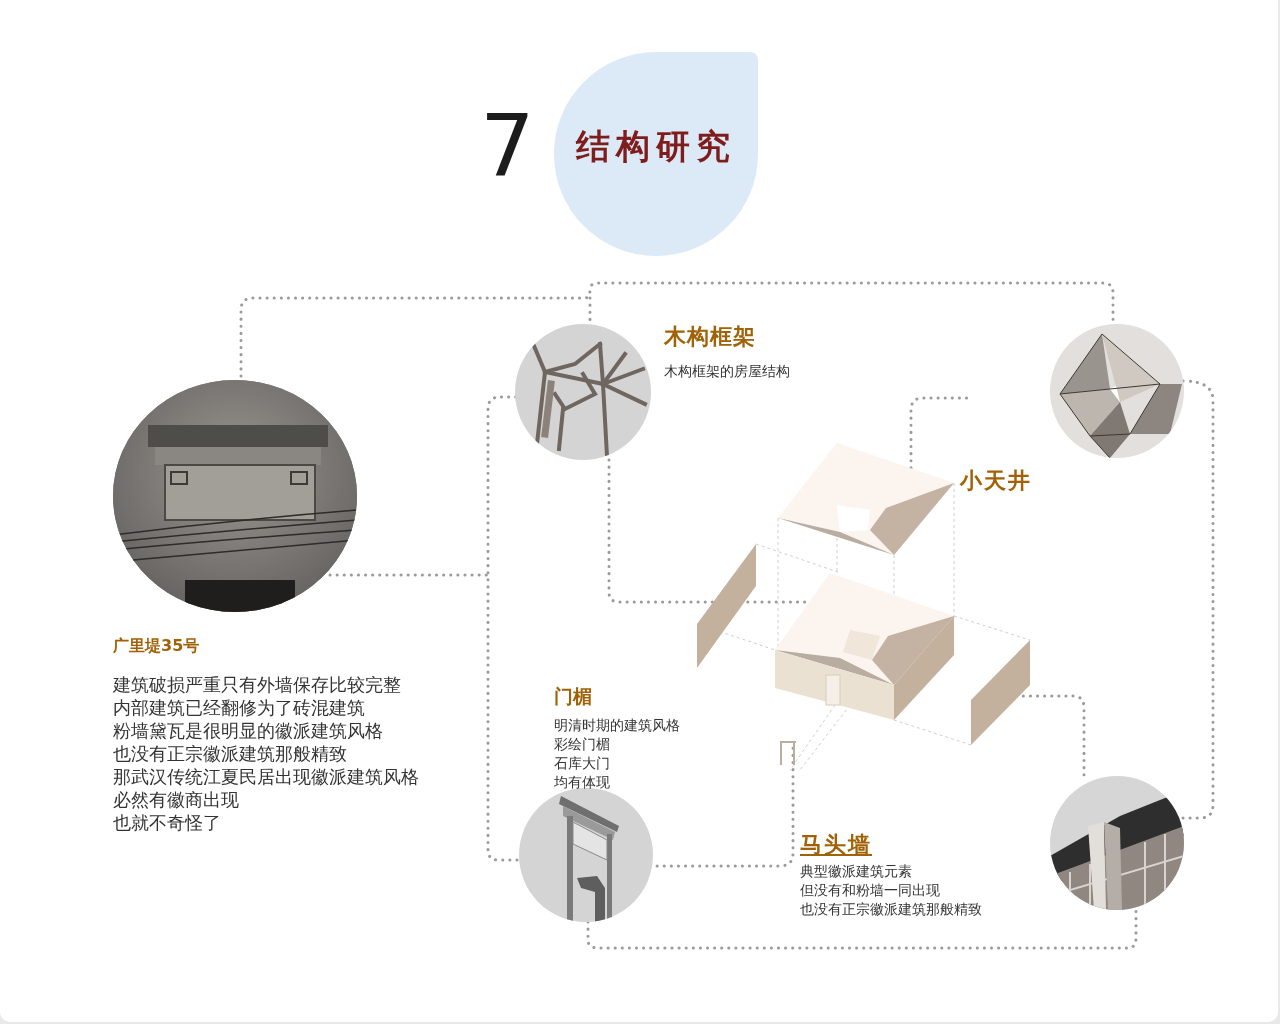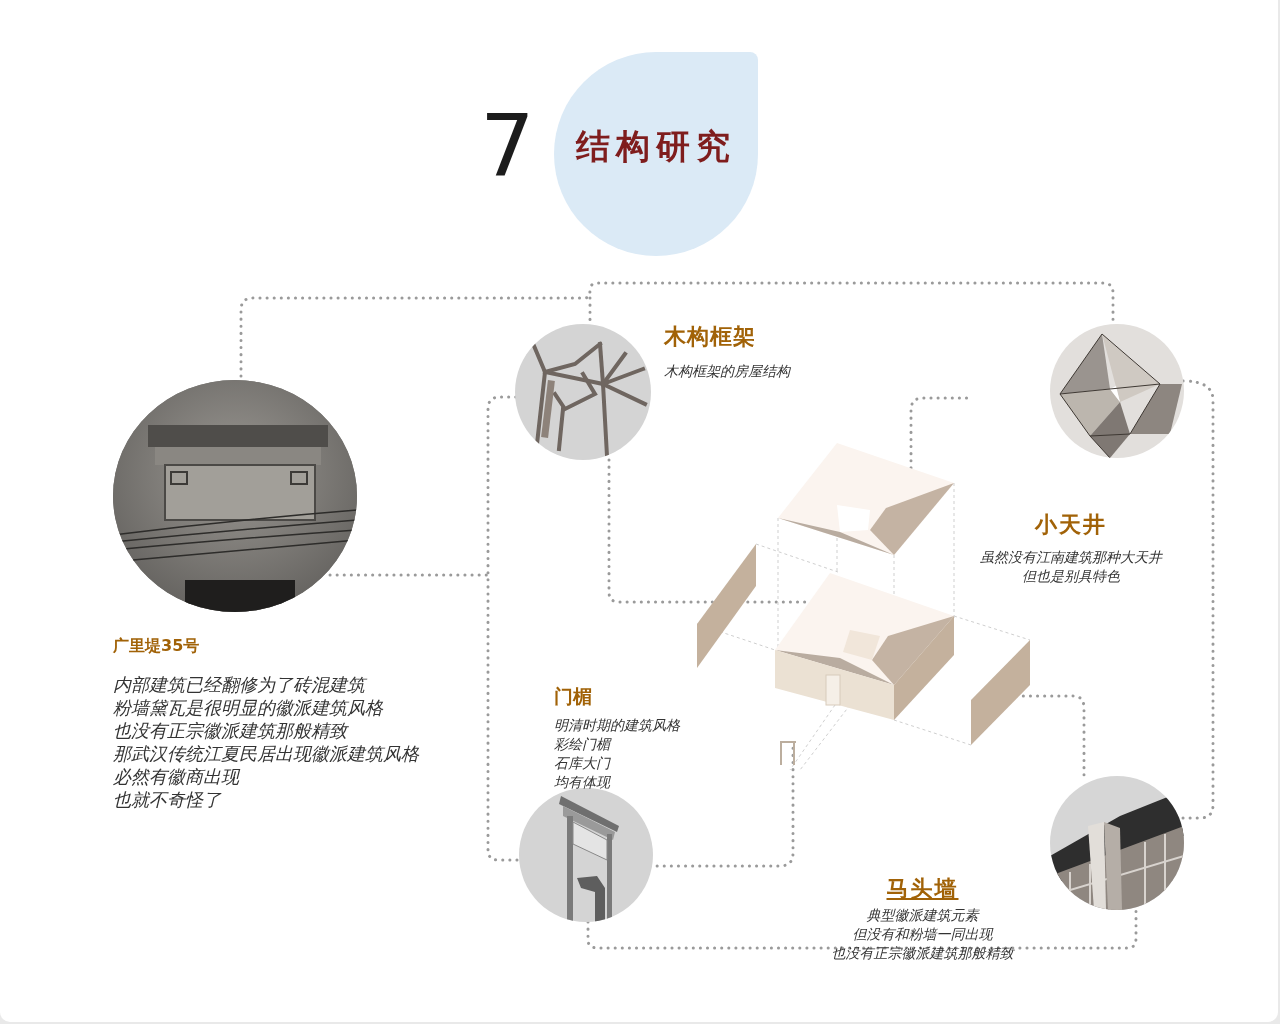--- a/index.html
+++ b/index.html
@@ -5,24 +5,24 @@
   html,body{margin:0;padding:0;background:#e9e9e9;}
   body{width:1280px;height:1024px;position:relative;overflow:hidden;font-family:"DejaVu Sans","Liberation Sans",sans-serif;color:#222;}
   .page{position:absolute;left:0;top:0;width:1278px;height:1022px;background:#fff;border-radius:0 0 10px 10px;}
   .abs{position:absolute;}
   .num{left:480px;top:102px;font-size:86px;line-height:1;color:#1c1c1c;font-family:"DejaVu Sans",sans-serif;font-weight:400;}
   .drop{left:554px;top:52px;width:204px;height:204px;background:#dbeaf6;border-radius:50% 8px 50% 50%;}
   .title{left:576px;top:124px;font-size:34px;letter-spacing:6px;color:#7f1d1d;font-weight:bold;}
   svg.lines{position:absolute;left:0;top:0;}
   .circle{position:absolute;border-radius:50%;overflow:hidden;}
   .h{font-weight:bold;color:#a16207;white-space:nowrap;}
-  .t{color:#333;white-space:nowrap;font-style:italic;}
+  .t{color:#333;white-space:nowrap;}
   .left-desc .t{font-size:18px;line-height:23px;}
   .sm .t{font-size:14px;line-height:19px;}
-  .right{text-align:center;margin-top:44px;}
+  .right{text-align:left;}
 </style>
 </head>
 <body>
 
 <div class="page">
 
   <svg class="lines" width="1280" height="1024">
     <g fill="none" stroke="#9a9a9a" stroke-width="3" stroke-dasharray="0.1 7" stroke-linecap="round">
 
       <path d="M241 376 V310 Q241 298 253 298 H585 Q590 298 590 290 Q590 283 598 283 H1103 Q1113 283 1113 293 V323"></path>
@@ -63,20 +63,21 @@
       <rect x="58" y="92" width="16" height="12" fill="none" stroke="#3c3a37" stroke-width="2"></rect>
       <rect x="178" y="92" width="16" height="12" fill="none" stroke="#3c3a37" stroke-width="2"></rect>
       <path d="M0 155 Q120 140 244 130 M0 162 Q120 150 244 140 M0 170 Q130 158 244 150 M20 180 Q130 170 244 160" stroke="#2d2c2a" stroke-width="1.5" fill="none"></path>
       <rect x="72" y="200" width="110" height="40" fill="#1f1e1d"></rect>
     </svg>
   </div>
 
   <div class="abs" style="left:113px;top:636px;">
     <div class="h" style="font-size:16px;margin-bottom:16px;">广里堤35号</div>
     <div class="left-desc">
+      <div class="t">建筑破损严重只有外墙保存比较完整</div>
       <div class="t">内部建筑已经翻修为了砖混建筑</div>
       <div class="t">粉墙黛瓦是很明显的徽派建筑风格</div>
       <div class="t">也没有正宗徽派建筑那般精致</div>
       <div class="t">那武汉传统江夏民居出现徽派建筑风格</div>
       <div class="t">必然有徽商出现</div>
       <div class="t">也就不奇怪了</div>
     </div>
   </div>
 
   <div class="circle" style="left:515px;top:324px;width:136px;height:136px;background:#d4d4d4;">
@@ -108,24 +109,20 @@
       <polygon points="10,70 60,65 70,78 40,112" fill="#bcb6ae"></polygon>
       <polygon points="40,112 70,78 80,110 60,134" fill="#7f7873"></polygon>
       <polygon points="60,65 70,78 66,62" fill="#fff"></polygon>
       <g stroke="#3e3833" stroke-width="1" fill="none">
         <path d="M52 10 L10 70 L40 112 L60 134 M52 10 L110 60 L80 110 M10 70 L110 60 M40 112 L80 110"></path>
       </g>
     </svg>
   </div>
   <div class="abs right" style="left:960px;top:466px;width:222px;">
     <div class="h" style="font-size:22px;margin-bottom:8px;letter-spacing:2px;">小天井</div>
-    <div class="sm">
-      <div class="t">虽然没有江南建筑那种大天井</div>
-      <div class="t">但也是别具特色</div>
-    </div>
   </div>
 
   <div class="circle" style="left:519px;top:788px;width:134px;height:134px;background:#d4d4d4;">
     <svg width="134" height="134">
       <polygon points="42,8 100,38 98,44 40,16" fill="#6f6f6f"></polygon>
       <polygon points="44,18 96,44 94,52 44,28" fill="#9a9a9a"></polygon>
       <rect x="48" y="28" width="6" height="120" fill="#7a7a7a"></rect>
       <rect x="88" y="46" width="5" height="100" fill="#7a7a7a"></rect>
       <polygon points="54,34 88,52 88,72 54,56" fill="#e4e4e4" stroke="#888"></polygon>
       <polygon points="58,90 78,88 86,100 86,134 76,134 76,104 62,100" fill="#5e5e5e"></polygon>

